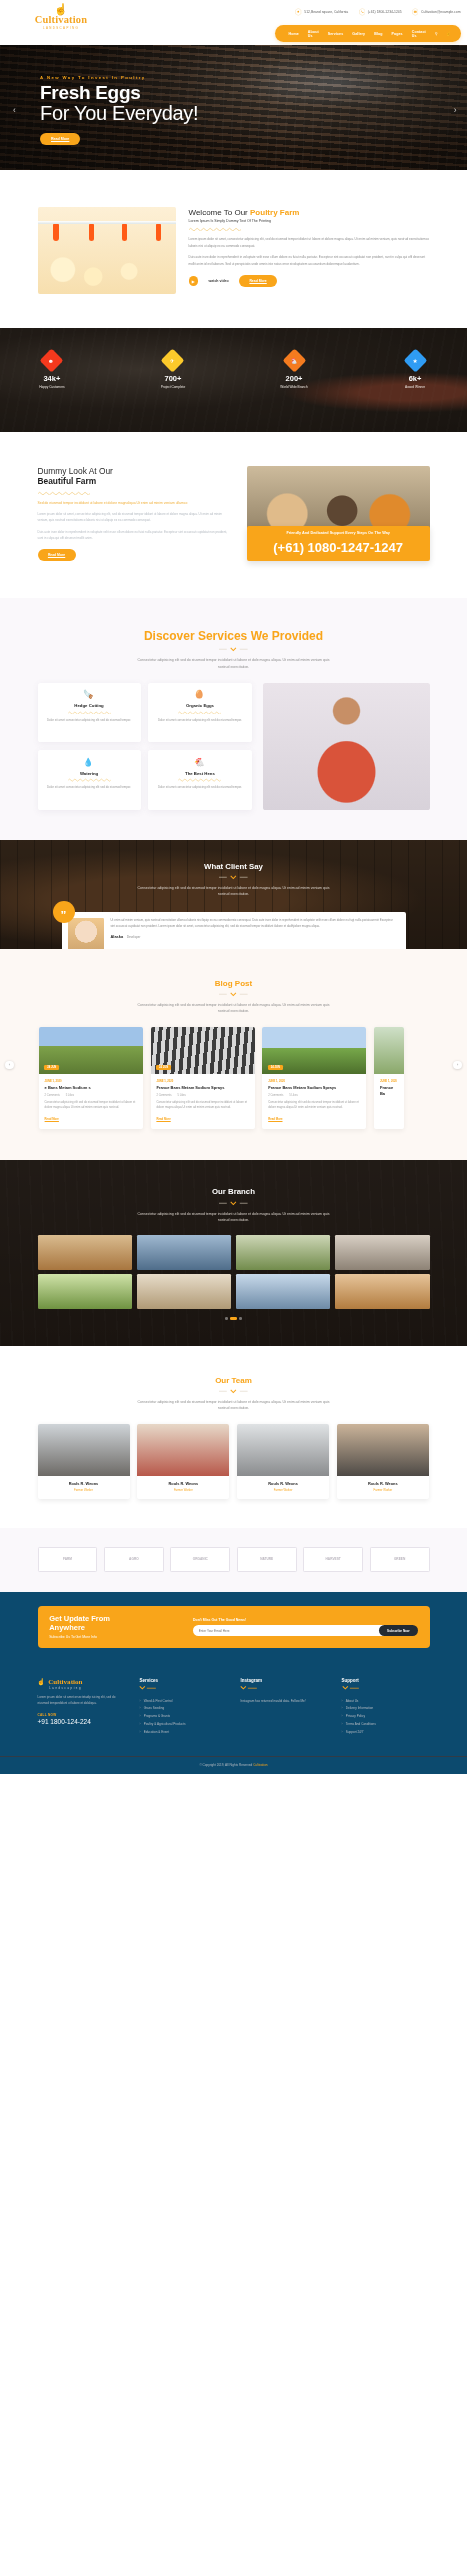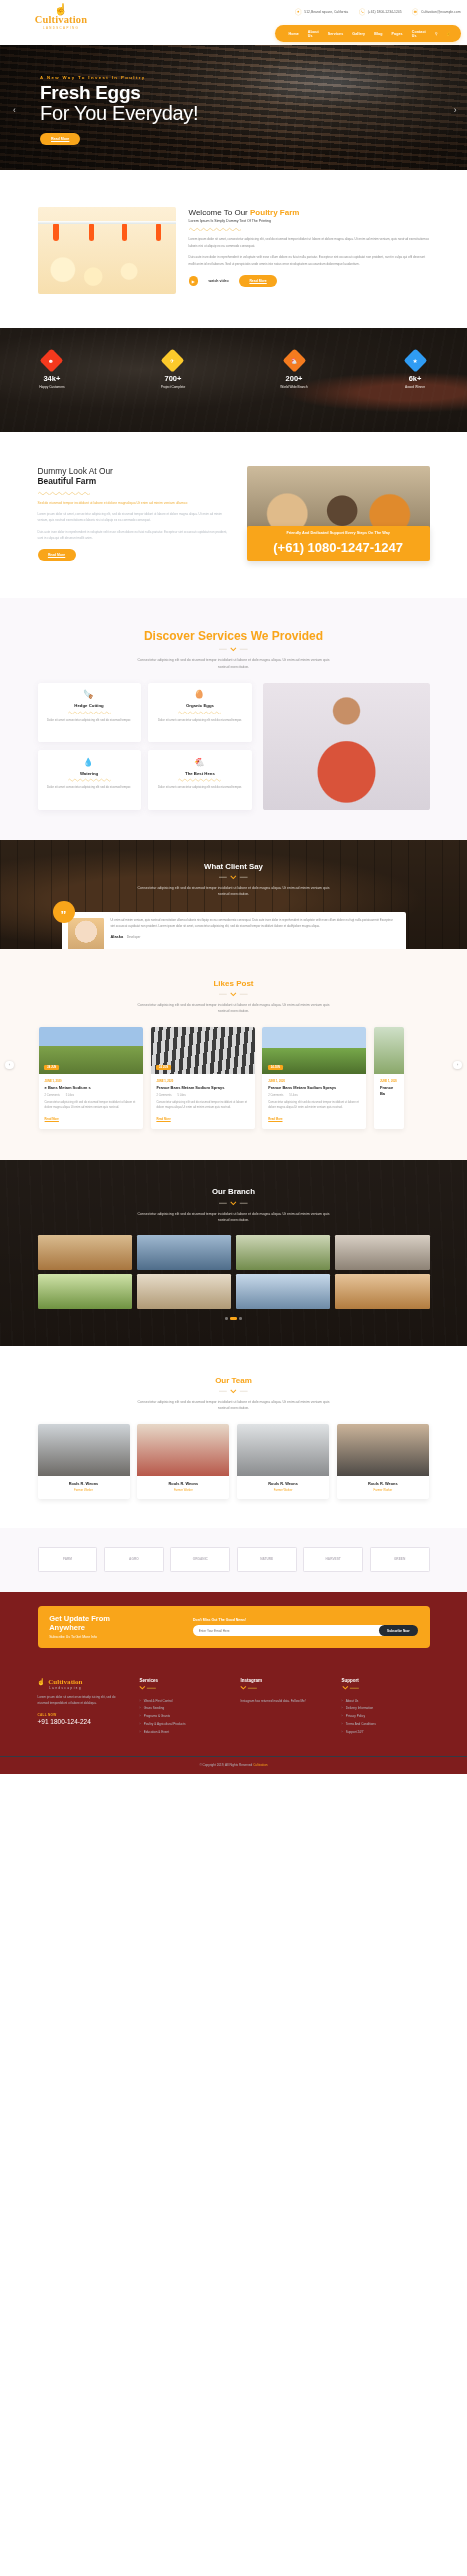--- a/index.html
+++ b/index.html
@@ -204,21 +204,21 @@
   .tm-b { text-align:center; padding:5.2px 2.6px 6.5px; }
   .tm-n { font-size:3.9px; font-weight:700; color:#222; }
   .tm-r { font-size:2.8px; color:#f9a51a; margin-top:1.9px; }
 
   
   .brands { background:#faf8fb; padding:11.7px 0; }
   .br-row { display:flex; gap:6.5px; justify-content:space-between; }
   .br { width:60px; height:25px; border:0.6px solid #e6e2ea; background:#fff; border-radius:1.3px; display:flex; align-items:center; justify-content:center; font-size:3.2px; color:#b9b4bd; font-weight:700; text-align:center; line-height:1.2;}
 
   
-  .footzone { background:#7f1d1d; padding-top:14.3px; position:relative; }
+  .footzone { background:#0c4a6e; padding-top:14.3px; position:relative; }
   .subs { width:392px; margin:0 auto; background:#f9a51a; border-radius:3.9px; padding:9px 11.7px; display:flex; align-items:center; gap:7.8px; }
   .subs-l { width:136px; }
   .subs-h { color:#fff; font-size:7.5px; font-weight:700; line-height:1.15; }
   .subs-s { color:#fff; font-size:3.5px; margin-top:2.6px; }
   .subs-r { flex:1; }
   .subs-q { color:#fff; font-size:3.5px; font-weight:700; margin-bottom:3.2px; }
   .subs-form { display:flex; }
   .subs-input { flex:1; height:11px; border-radius:5.8px 0 0 5.8px; background:#fff; border:none; padding:0 5.8px; font-size:3.1px; color:#888; font-family:"Liberation Sans",sans-serif; }
   .subs-btn { height:11px; border-radius:5.8px; background:#232b33; color:#fff; font-size:3.1px; font-weight:700; padding:0 8.4px; border:none; margin-left:-6.5px; font-family:"Liberation Sans",sans-serif; }
   .footer { padding:22px 0 0; }
@@ -462,21 +462,21 @@
             <div class="t-txt">Ut enim ad minim veniam, quis nostrud exercitation ullamco laboris nisi liquip ex ea commodoersio consequat. Duis aute irure dolor in reprehenderit in voluptate velit esse cillum dolore eu fugt nulla pariatuaerniri Excepteur sint occaecat cupidatat non proident. Lorem ipsum dolor sit amet, consectetur adipisicing elit, sed do eiusmod tempor incididunt ilabore et dadhjiolore magna aliqua.</div>
             <div class="t-name"><span>Alaska</span><span class="t-role">Developer</span></div>
           </div>
         </div>
       </div>
     </div>
   </div>
 
   <div class="blog sec">
     <div class="container">
-      <div class="sec-title">Likes Post</div>
+      <div class="sec-title">Blog Post</div>
       <svg class="divider" viewBox="0 0 44 10">
         <path d="M0 5h12M32 5h12" stroke="#e0d6c6" stroke-width="1"></path>
           <path d="M18 3l4 4 4-4" fill="none" stroke="#f9a51a" stroke-width="1.6"></path>
       </svg>
       <div class="sec-sub">Consectetur adipisicing elit sed do eiusmod tempor incididunt ut labore et dole magna aliqua. Ut enim ad minim veniam quis nostrud exercitation.</div>
 
       <div class="blog-row">
         <div class="bcard">
           <div class="bimg i1">
               <div class="bdate">24 JUN</div>

